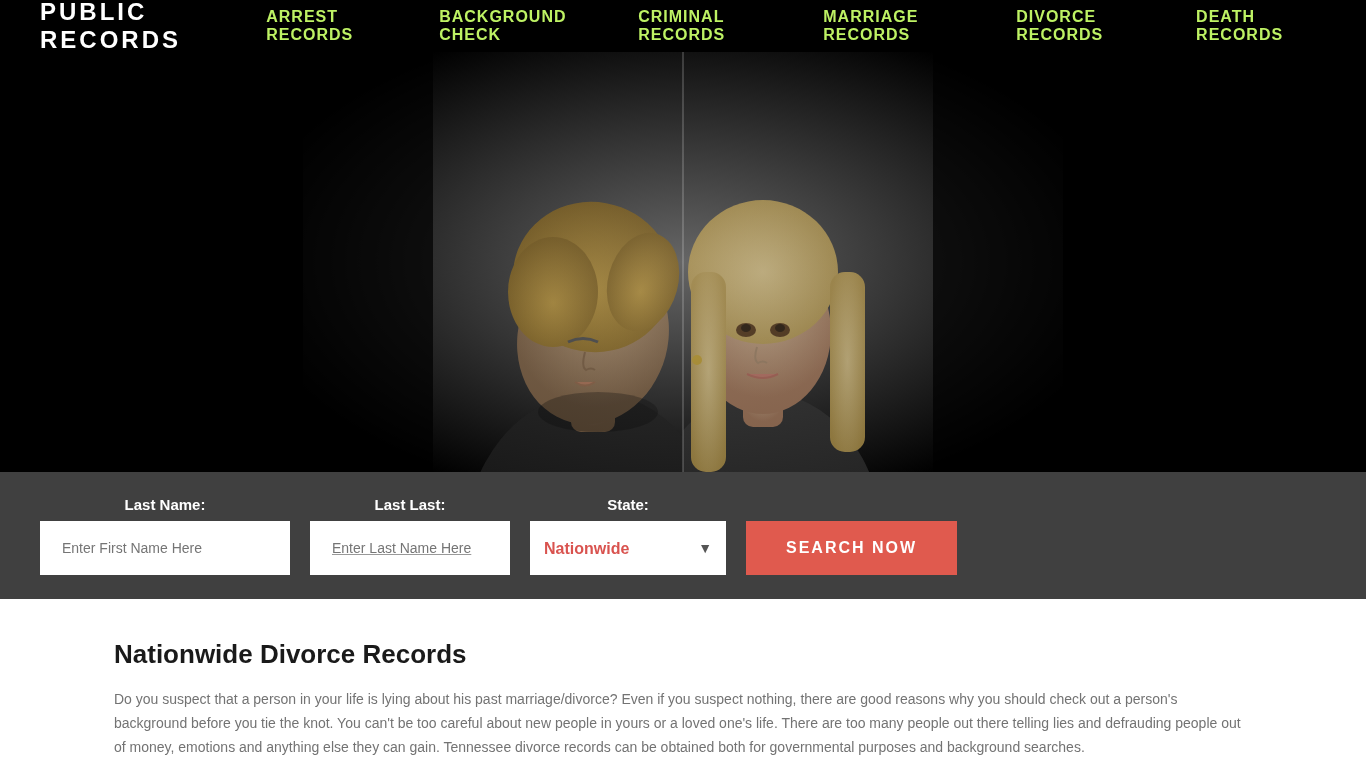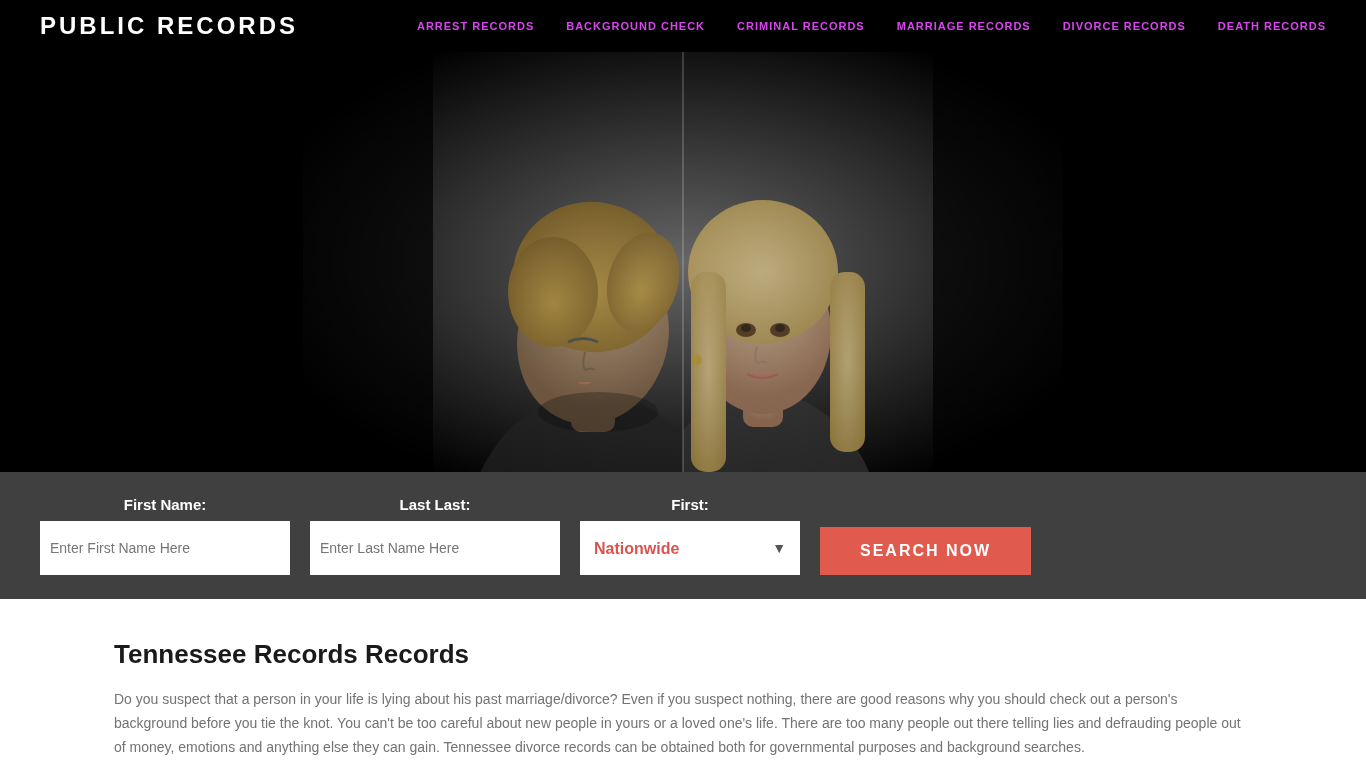--- a/index.html
+++ b/index.html
@@ -31,23 +31,23 @@
       letter-spacing: 3px;
       text-transform: uppercase;
     }
 
     nav {
       display: flex;
       gap: 32px;
     }
 
     nav a {
-      color: #d946ef;
+      color: #bef264;
       text-decoration: none;
-      font-size: 11px;
+      font-size: 16px;
       font-weight: 600;
       letter-spacing: 1px;
       text-transform: uppercase;
     }
 
     
     .hero {
       position: relative;
       width: 100%;
       height: 420px;
@@ -91,38 +91,39 @@
     .search-field label {
       color: #fff;
       font-size: 15px;
       font-weight: 600;
       text-align: center;
     }
 
     .search-field input {
       width: 250px;
       height: 54px;
-      padding: 10px 10px;
+      padding: 10px 22px;
       font-size: 14px;
       color: #999;
       border: none;
       outline: none;
       background: #fff;
     }
 
     .search-field.name-field input {
       width: 250px;
     }
 
     .search-field.last-name-field input {
-      width: 250px;
+      width: 200px;
+      text-decoration: underline;
     }
 
     .search-field.state-field select {
-      width: 220px;
+      width: 196px;
       height: 54px;
       padding: 10px 14px;
       font-size: 16px;
       font-weight: 700;
       color: #d9534f;
       border: none;
       outline: none;
       background: #fff;
       appearance: none;
       -webkit-appearance: none;
@@ -139,21 +140,21 @@
       position: absolute;
       right: 14px;
       top: 50%;
       transform: translateY(-50%);
       color: #555;
       font-size: 14px;
       pointer-events: none;
     }
 
     .search-button {
-      height: 48px;
+      height: 54px;
       padding: 0 40px;
       background: #e05a4e;
       color: #fff;
       border: none;
       font-size: 16px;
       font-weight: 700;
       letter-spacing: 2px;
       text-transform: uppercase;
       cursor: pointer;
       white-space: nowrap;
@@ -280,29 +281,29 @@
       <rect width="760" height="420" fill="url(#bgGrad)" opacity="0.3"></rect>
 
       <rect x="0" y="0" width="130" height="420" fill="rgba(0,0,0,0.7)"></rect>
       <rect x="630" y="0" width="130" height="420" fill="rgba(0,0,0,0.7)"></rect>
     </svg>
   </div>
 </div>
 
 <div class="search-bar">
   <div class="search-field name-field">
-    <label>First Name:</label>
+    <label>Last Name:</label>
     <input type="text" placeholder="Enter First Name Here" style="">
   </div>
   <div class="search-field last-name-field">
     <label>Last Last:</label>
     <input type="text" placeholder="Enter Last Name Here" style="">
   </div>
   <div class="search-field state-field">
-    <label>First:</label>
+    <label>State:</label>
     <div class="select-wrapper">
       <select>
         <option>Nationwide</option>
         <option>Alabama</option>
         <option>Alaska</option>
         <option>Arizona</option>
         <option>Arkansas</option>
         <option>California</option>
         <option>Colorado</option>
         <option>Connecticut</option>
@@ -311,16 +312,16 @@
         <option>Georgia</option>
         <option>Tennessee</option>
         <option>Texas</option>
       </select>
     </div>
   </div>
   <button class="search-button">SEARCH NOW</button>
 </div>
 
 <div class="content">
-  <h1>Tennessee Records Records</h1>
+  <h1>Nationwide Divorce Records</h1>
   <p>Do you suspect that a person in your life is lying about his past marriage/divorce? Even if you suspect nothing, there are good reasons why you should check out a person's background before you tie the knot. You can't be too careful about new people in yours or a loved one's life. There are too many people out there telling lies and defrauding people out of money, emotions and anything else they can gain. Tennessee divorce records can be obtained both for governmental purposes and background searches.</p>
 
 </div>
 
 </body></html>

